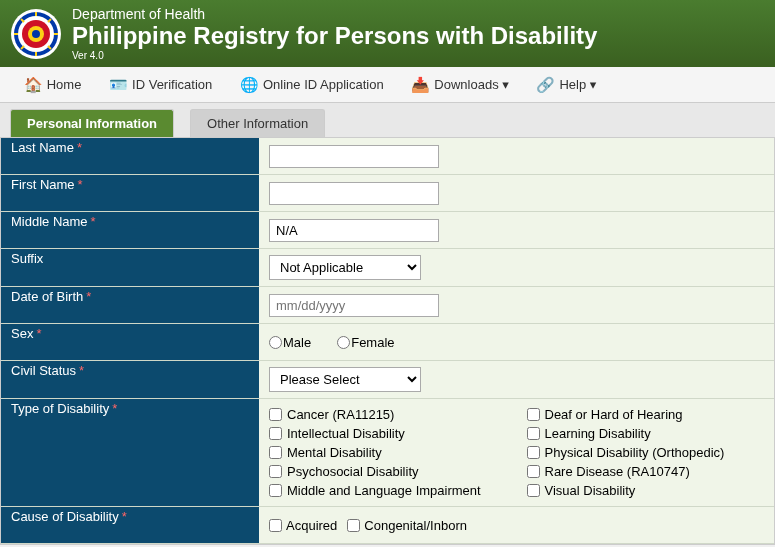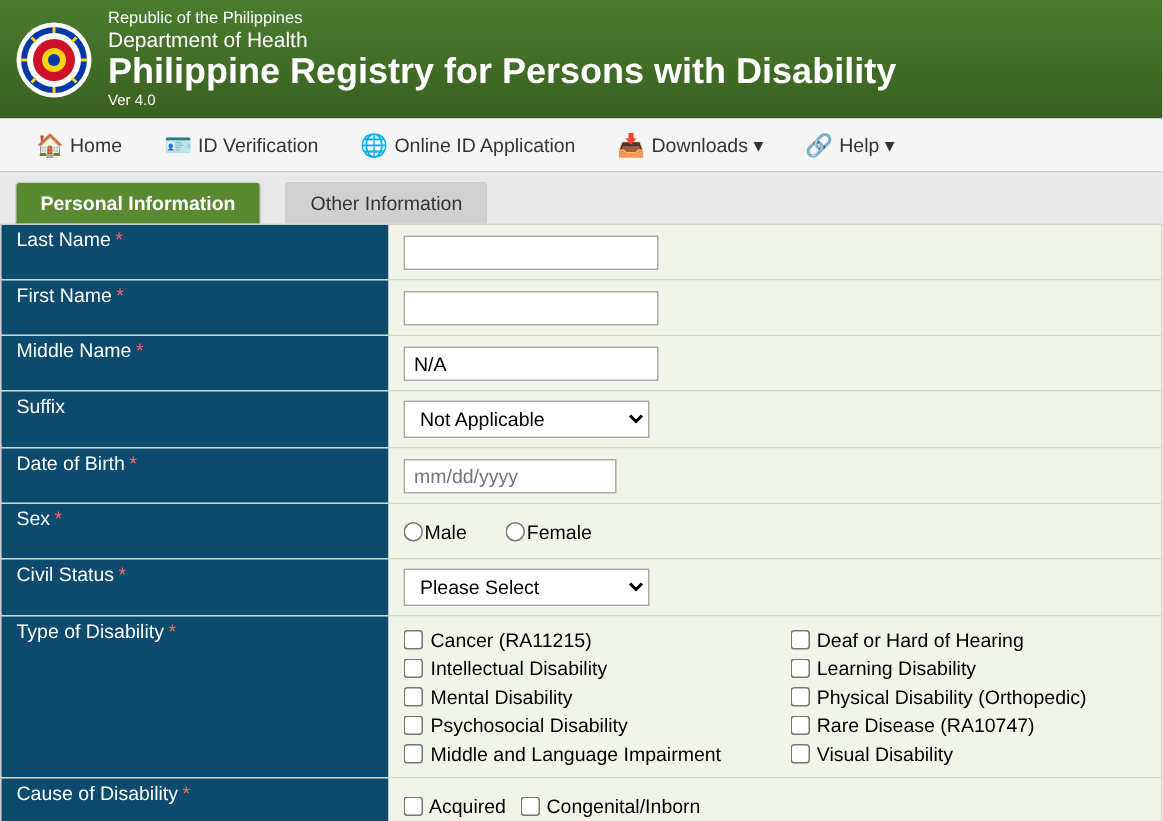--- a/index.html
+++ b/index.html
@@ -101,22 +101,22 @@
       align-items: center;
     }
     .form-field input[type="text"],
     .form-field select {
       border: 1px solid #aaa;
       padding: 3px 6px;
       font-size: 13px;
       background: white;
     }
     .form-field input[type="text"] { width: 170px; }
-    .form-field select { width: 164px; }
-    .form-field input[placeholder="mm/dd/yyyy"] { width: 142px; color: #999; }
+    .form-field select { width: 152px; }
+    .form-field input[placeholder="mm/dd/yyyy"] { width: 170px; color: #999; }
 
     
     .radio-group { display: flex; align-items: flex-end; gap: 18px; }
     .radio-group label { display: flex; align-items: center; gap: 1px; cursor: pointer; margin-right: 8px; }
 
     
     .disability-grid {
       display: grid;
       grid-template-columns: 1fr 1fr;
       gap: 4px 20px;
@@ -148,21 +148,20 @@
       <line x1="38" y1="14" x2="41" y2="11" stroke="#fcd116" stroke-width="2"></line>
       <line x1="44" y1="26" x2="48" y2="26" stroke="#fcd116" stroke-width="2"></line>
       <line x1="38" y1="38" x2="41" y2="41" stroke="#fcd116" stroke-width="2"></line>
       <line x1="26" y1="44" x2="26" y2="48" stroke="#fcd116" stroke-width="2"></line>
       <line x1="14" y1="38" x2="11" y2="41" stroke="#fcd116" stroke-width="2"></line>
       <line x1="8" y1="26" x2="4" y2="26" stroke="#fcd116" stroke-width="2"></line>
       <line x1="14" y1="14" x2="11" y2="11" stroke="#fcd116" stroke-width="2"></line>
     </svg>
   </div>
   <div class="header-text">
-    <div class="agency">Republic of the Philippines</div>
     <div class="dept">Department of Health</div>
     <div class="title">Philippine Registry for Persons with Disability</div>
     <div class="ver">Ver 4.0</div>
   </div>
 </div>
 
 <div class="navbar">
   <div class="nav-item">
     <span class="nav-icon">🏠</span>
     <span>Home</span>

